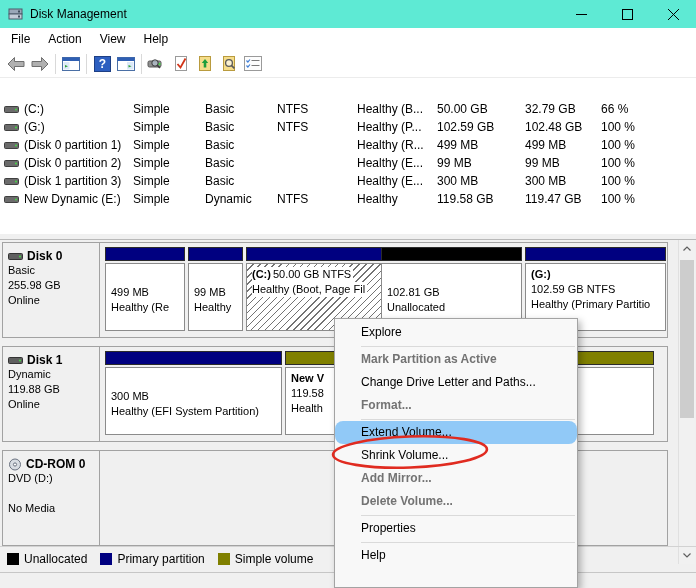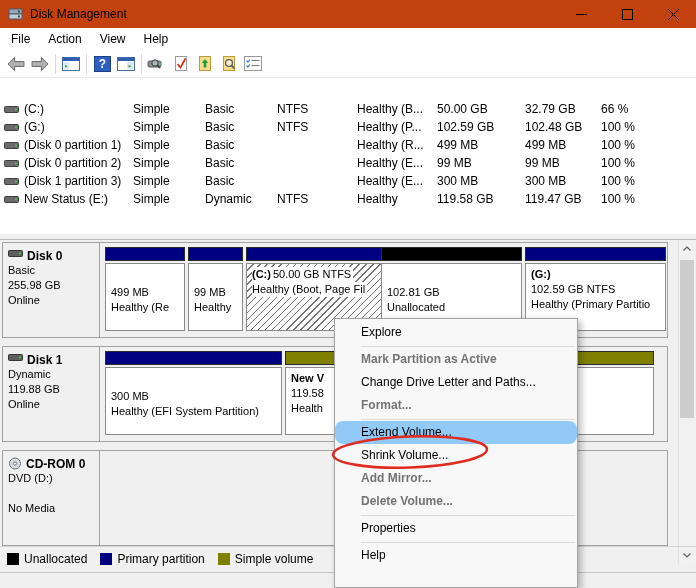--- a/index.html
+++ b/index.html
@@ -1,20 +1,20 @@
 <!DOCTYPE html>
 <html><head>
 <meta charset="utf-8">
 <style>
   * { margin:0; padding:0; box-sizing:border-box; }
   body { font-family:"Liberation Sans", sans-serif; background:#fff; }
   #window { position:relative; width:696px; height:588px; background:#ffffff; overflow:hidden; font-size:12px; color:#000; }
 
   
-  .titlebar { position:absolute; top:0; left:0; width:696px; height:28px; background:#c2410c; }
+  .titlebar { position:absolute; top:0; left:0; width:696px; height:28px; background:#5eead4; }
   .title-icon { position:absolute; left:8px; top:6px; }
   .caption { position:absolute; left:30px; top:7px; font-size:12px; }
   .win-controls { position:absolute; right:0; top:0; height:28px; display:flex; }
   .win-btn { width:46px; height:28px; display:flex; align-items:center; justify-content:center; }
 
   
   .menubar { position:absolute; top:28px; left:0; width:696px; height:22px; display:flex; align-items:center; padding-left:2px;text-align:right; }
   .menubar .mitem { padding:3px 9px; font-size:12px; }
 
   
@@ -32,21 +32,21 @@
   .volcell { display:flex; align-items:center; gap:5px; padding-left:4px !important; }
 
   
   .splitter { position:absolute; top:233px; left:0; width:696px; height:7px; background:#f0f0f0; border-top:1px solid #ffffff; border-bottom:1px solid #b9b9b9; }
 
   
   .diskview { position:absolute; top:240px; left:0; width:696px; height:348px; background:#f0f0f0; }
   .disk-group { position:absolute; left:2px; width:666px; height:96px; border:1px solid #a2a2a2; background:#f0f0f0; }
   .dg0 { top:2px; } .dg1 { top:106px; } .dg2 { top:210px; }
   .disk-hdr { position:absolute; left:0; top:0; width:97px; height:100%; border-right:1px solid #a2a2a2; padding:6px 4px 0 5px; }
-  .disk-name { display:flex; align-items:flex-start; gap:4px; font-weight:bold; font-size:12px; }
+  .disk-name { display:flex; align-items:center; gap:4px; font-weight:bold; font-size:12px; }
   .disk-line { font-size:11px; line-height:15px; }
   .parts { position:absolute; left:98px; top:0; right:0; bottom:0; }
   .part { position:absolute; top:4px; height:88px; }
   .band { height:14px; border:1px solid #2b2b2b; }
   .pbody { margin-top:2px; height:68px; background:#fff; border:1px solid #8b8b8b; padding:3px 0 0 5px; overflow:hidden; }
   .pbody.mid { padding-top:21px; }
   .pbody.hatched { background-image:repeating-linear-gradient(135deg, rgba(0,0,0,0) 0px, rgba(0,0,0,0) 4px, rgba(80,80,80,0.8) 4px, rgba(80,80,80,0.8) 5px); }
   .plabel { font-weight:bold; font-size:11px; line-height:15px; white-space:nowrap; }
   .pline { font-size:11px; line-height:15px; white-space:nowrap; }
   .hatched .plabel, .hatched .pline { background:#fff; display:inline-block; padding-right:2px; }
@@ -271,21 +271,21 @@
       <div class="vc c5">300 MB</div>
       <div class="vc c6">300 MB</div>
       <div class="vc c7">100 %</div>
     </div>
     <div class="vrow">
       <div class="vc c0 volcell">
           <svg width="15" height="9">
             <rect x="0.5" y="1.5" width="14" height="6" rx="1" fill="#6b6b6b" stroke="#3f3f3f"></rect>
             <circle cx="12" cy="4.5" r="1.1" fill="#49cf49"></circle>
           </svg>
-          <span>New Status (E:)</span>
+          <span>New Dynamic (E:)</span>
         </div>
       <div class="vc c1">Simple</div>
       <div class="vc c2">Dynamic</div>
       <div class="vc c3">NTFS</div>
       <div class="vc c4">Healthy</div>
       <div class="vc c5">119.58 GB</div>
       <div class="vc c6">119.47 GB</div>
       <div class="vc c7">100 %</div>
     </div>
   </div>

